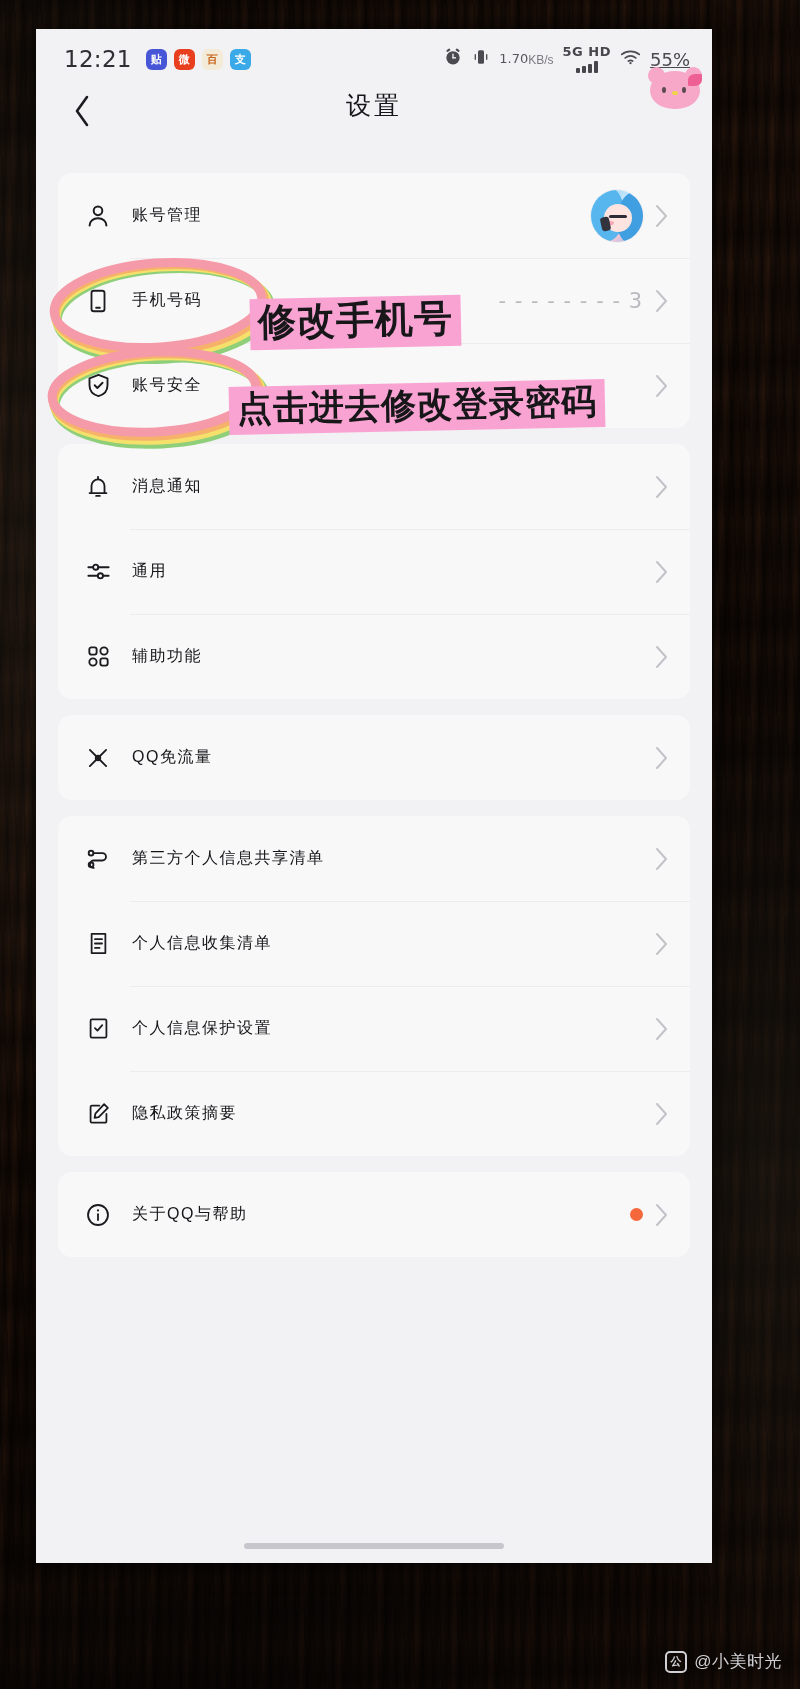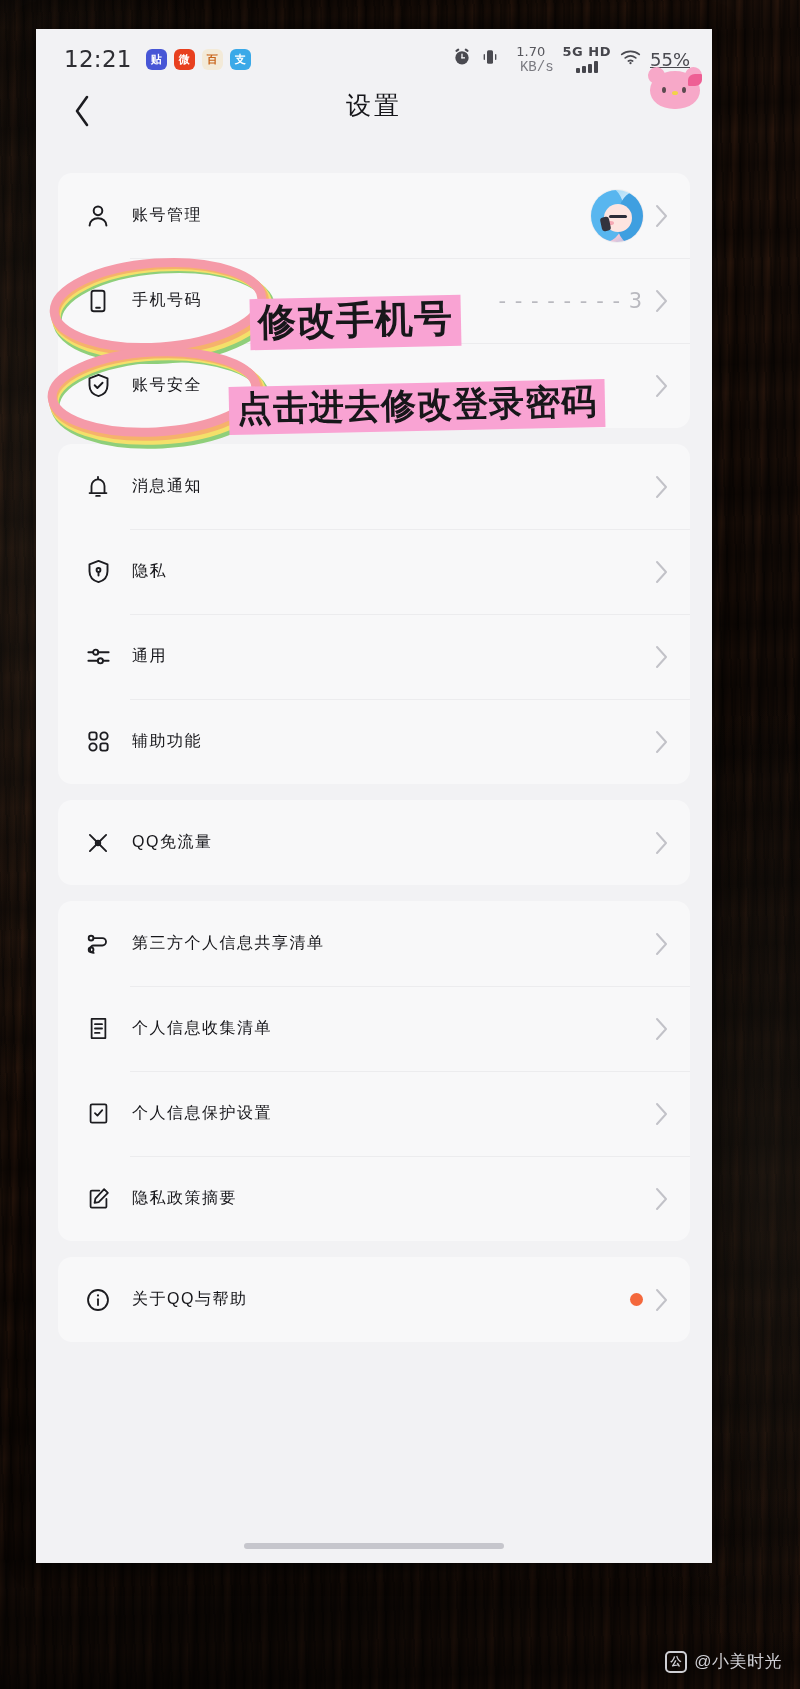--- a/index.html
+++ b/index.html
@@ -69,23 +69,23 @@
     width: 21px; height: 21px; border-radius: 6px;
     display:flex; align-items:center; justify-content:center;
     font-size: 11px; color:#fff; font-weight:700; line-height:1;
   }
   .ic-tie  { background:#4756d6; }
   .ic-wei  { background:#e8401f; }
   .ic-bd   { background:#f3ead8; color:#c8641b; }
   .ic-zfb  { background:#3aa9e8; }
 
   .sb-right { margin-left:auto; display:flex; align-items:center; gap:9px; }
-  .sb-speed { display:flex; flex-direction:column; align-items:center; line-height:1; }
+  .sb-speed { display:flex; flex-direction:row; align-items:flex-start; line-height:1; }
   .sb-speed .v { font-size:13px; color:#56565c; font-family:"DejaVu Sans", sans-serif; }
-  .sb-speed .u { font-size:14px; color:#7a7a80; margin-top:2px; font-family:Liberation Mono, monospace;margin-left:12px; }
+  .sb-speed .u { font-size:12px; color:#7a7a80; margin-top:2px; font-family:Liberation Sans, sans-serif; }
   .sb-net { display:flex; flex-direction:column; align-items:center; line-height:1; }
   .sb-net .t { font-size:13px; font-weight:700; color:#46464c; letter-spacing:0.5px; font-family:"DejaVu Sans", sans-serif;}
   .sb-bars { display:flex; align-items:flex-end; gap:2px; margin-top:3px; height:12px; }
   .sb-bars i { width:4px; background:#46464c; border-radius:1px; display:block; }
   .sb-bars i:nth-child(1){height:5px}
   .sb-bars i:nth-child(2){height:7px}
   .sb-bars i:nth-child(3){height:9px}
   .sb-bars i:nth-child(4){height:12px}
   .sb-batt { font-size:18px; color:#4a4a50; font-family:"DejaVu Sans", sans-serif;text-decoration:underline; }
 
@@ -399,37 +399,20 @@
         <span class="row-label">消息通知</span>
         <span class="row-right">
             <span class="chev">
           <svg width="13" height="24" viewBox="0 0 13 24" fill="none" stroke="currentColor" stroke-width="2" stroke-linecap="round" stroke-linejoin="round">
                 <path d="M2 2 L11 12 L2 22"></path>
               </svg>
         </span>
           </span>
       </div>
 
-      <div class="row">
-        <span class="row-icon">
-          <svg width="27" height="27" viewBox="0 0 24 24" fill="none" stroke="#1c1c20" stroke-width="1.7" stroke-linecap="round" stroke-linejoin="round">
-            <path d="M12 2.6 L20 5.6 v6.1c0 5-3.4 8.4-8 9.7-4.6-1.3-8-4.7-8-9.7V5.6z"></path>
-            <circle cx="12" cy="10.6" r="1.7"></circle>
-            <path d="M12 12.3v3.2"></path>
-          </svg>
-        </span>
-        <span class="row-label">隐私</span>
-        <span class="row-right">
-            <span class="chev">
-          <svg width="13" height="24" viewBox="0 0 13 24" fill="none" stroke="currentColor" stroke-width="2" stroke-linecap="round" stroke-linejoin="round">
-                <path d="M2 2 L11 12 L2 22"></path>
-              </svg>
-        </span>
-          </span>
-      </div>
 
       <div class="row">
         <span class="row-icon">
           <svg width="27" height="27" viewBox="0 0 24 24" fill="none" stroke="#1c1c20" stroke-width="1.7" stroke-linecap="round">
             <path d="M3 8.2h4.2"></path>
               <path d="M11.8 8.2H21"></path>
             <circle cx="9.5" cy="8.2" r="2.3"></circle>
             <path d="M3 15.8h8.4"></path>
               <path d="M16 15.8H21"></path>
             <circle cx="13.7" cy="15.8" r="2.3"></circle>

